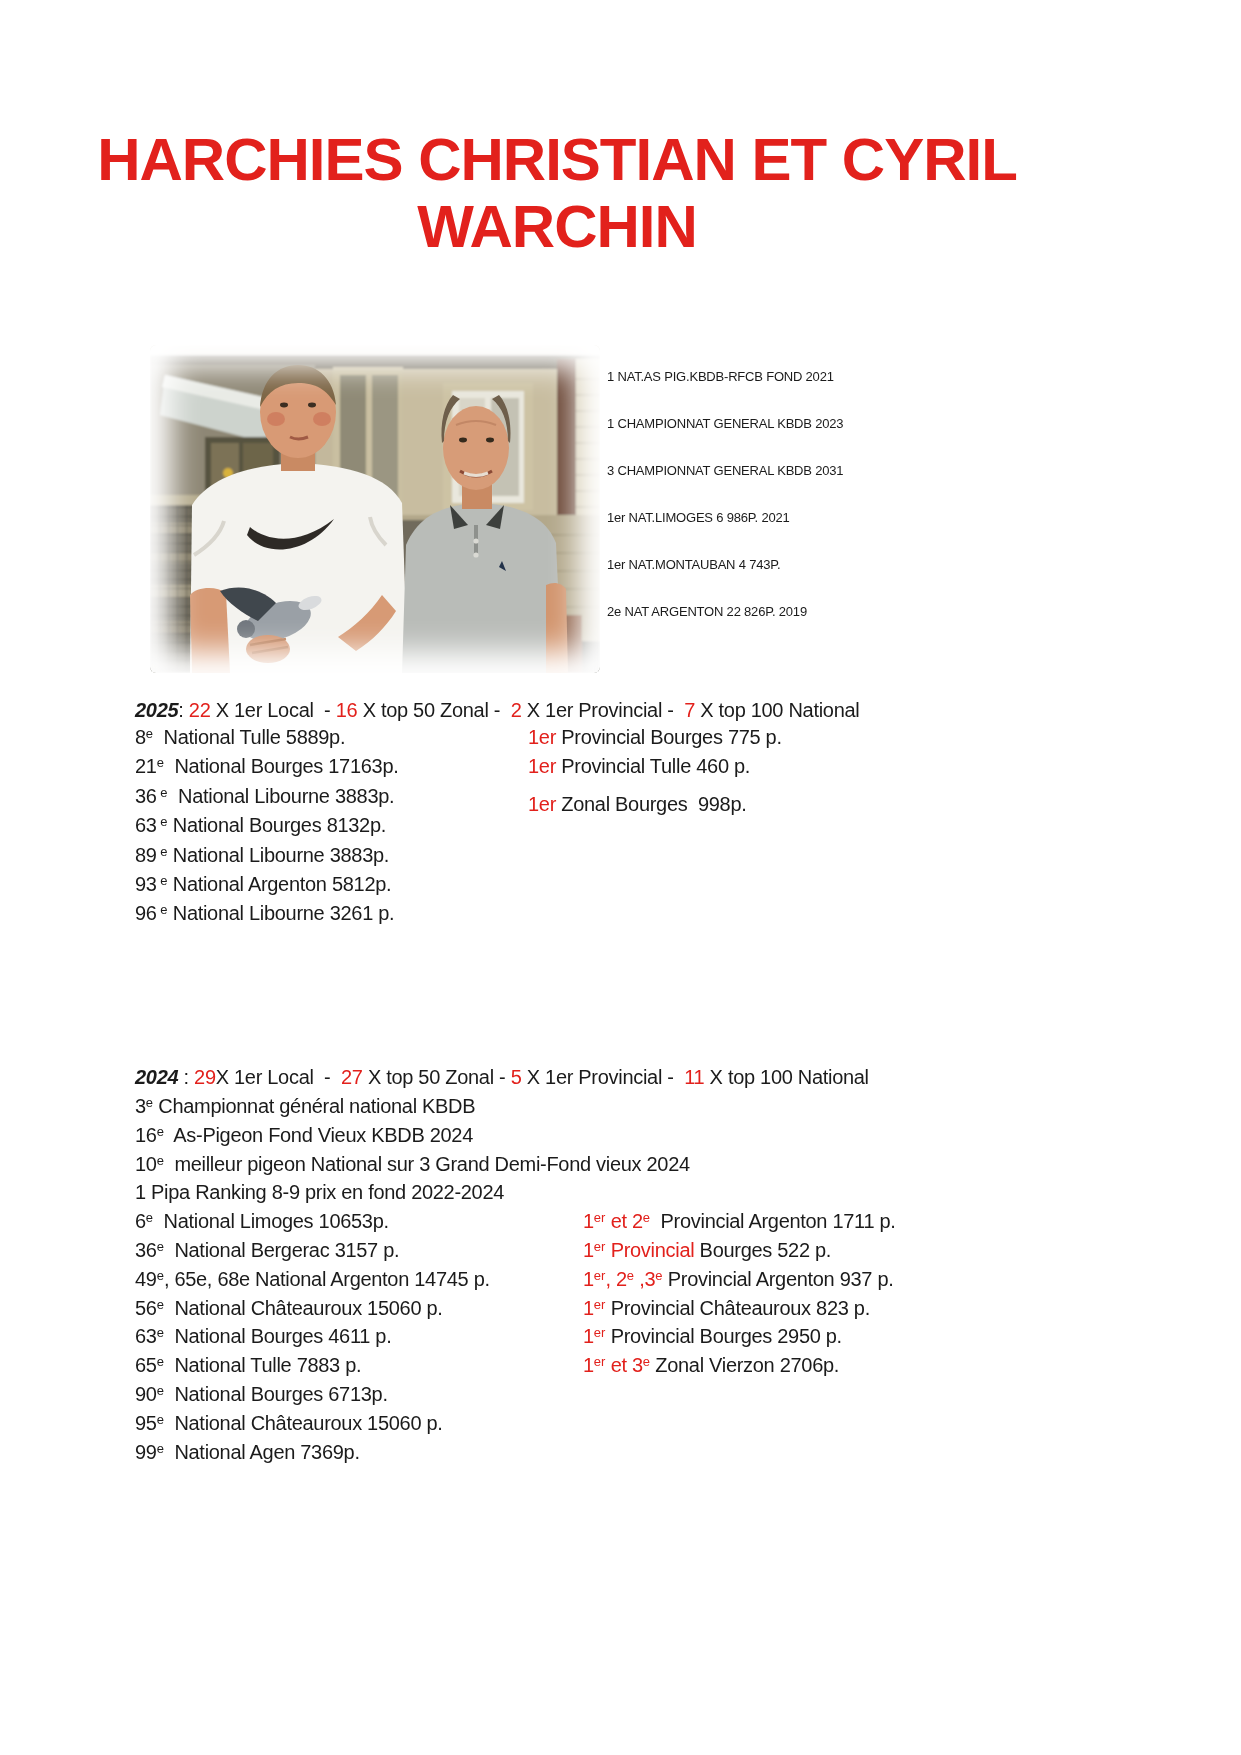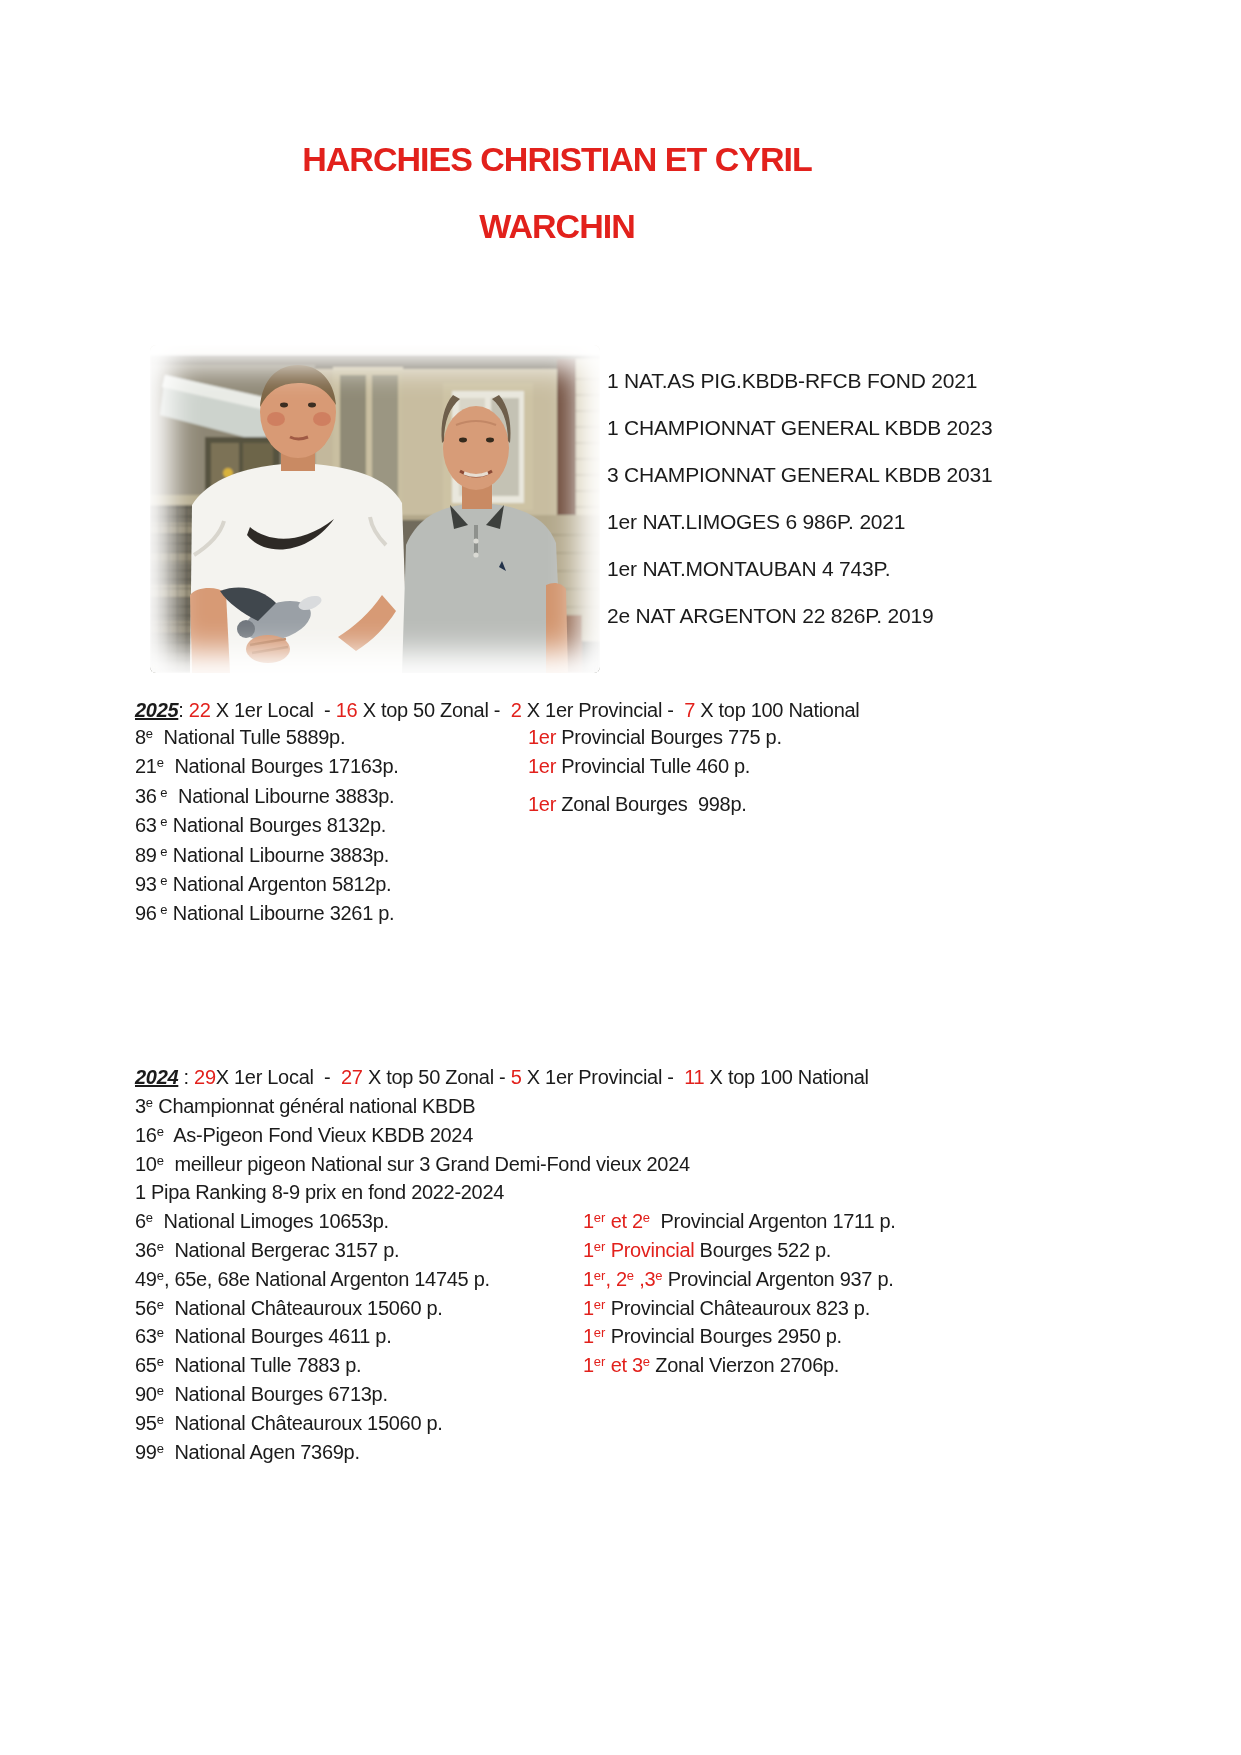--- a/index.html
+++ b/index.html
@@ -3,36 +3,36 @@
 <meta charset="utf-8">
 <style>
   html,body{margin:0;padding:0;background:#ffffff;}
   #page{
     position:relative;width:1241px;height:1755px;background:#ffffff;overflow:hidden;
     font-family:"Liberation Sans","DejaVu Sans",sans-serif;color:#1b1b1b;
   }
   
   .title{
     position:absolute;top:126px;left:0;width:1114px;text-align:center;
-    font-size:34px;line-height:67px;font-weight:bold;letter-spacing:-1px;
+    font-size:60px;line-height:67px;font-weight:bold;letter-spacing:-1px;
   }
   
-  .honors{position:absolute;left:607px;top:369px;font-size:21px;letter-spacing:-0.2px;}
+  .honors{position:absolute;left:607px;top:369px;font-size:13px;letter-spacing:-0.2px;}
   .honor-line{height:47px;white-space:pre;}
   
   .season-header{position:absolute;left:135px;font-size:20px;letter-spacing:-0.3px;white-space:pre;}
   .rows{position:absolute;left:135px;font-size:20px;letter-spacing:-0.3px;}
   .rrow{position:relative;white-space:pre;}
   .rows-2025 .rrow{height:29.4px;}
   .rows-2024 .rrow{height:28.8px;}
   .lcell{position:absolute;left:0;top:0;white-space:pre;}
   .rcell{position:absolute;top:0;white-space:pre;}
   .sup{font-size:13px;position:relative;top:-6px;letter-spacing:0;}
   .supred{font-size:13px;position:relative;top:-6px;letter-spacing:0;}
-  .year{font-weight:bold;font-style:italic;text-decoration:underline;}
+  .year{font-weight:bold;font-style:italic;}
   
   .photo{position:absolute;left:150px;top:345px;width:450px;height:328px;border-radius:6px;overflow:hidden;}
   .photo svg{display:block;}
   .photo .vignette{content:"";position:absolute;inset:0;box-shadow:inset 0 0 30px 22px #ffffff;pointer-events:none;}
 </style>
 </head>
 <body>
 
 <div id="page">
 

